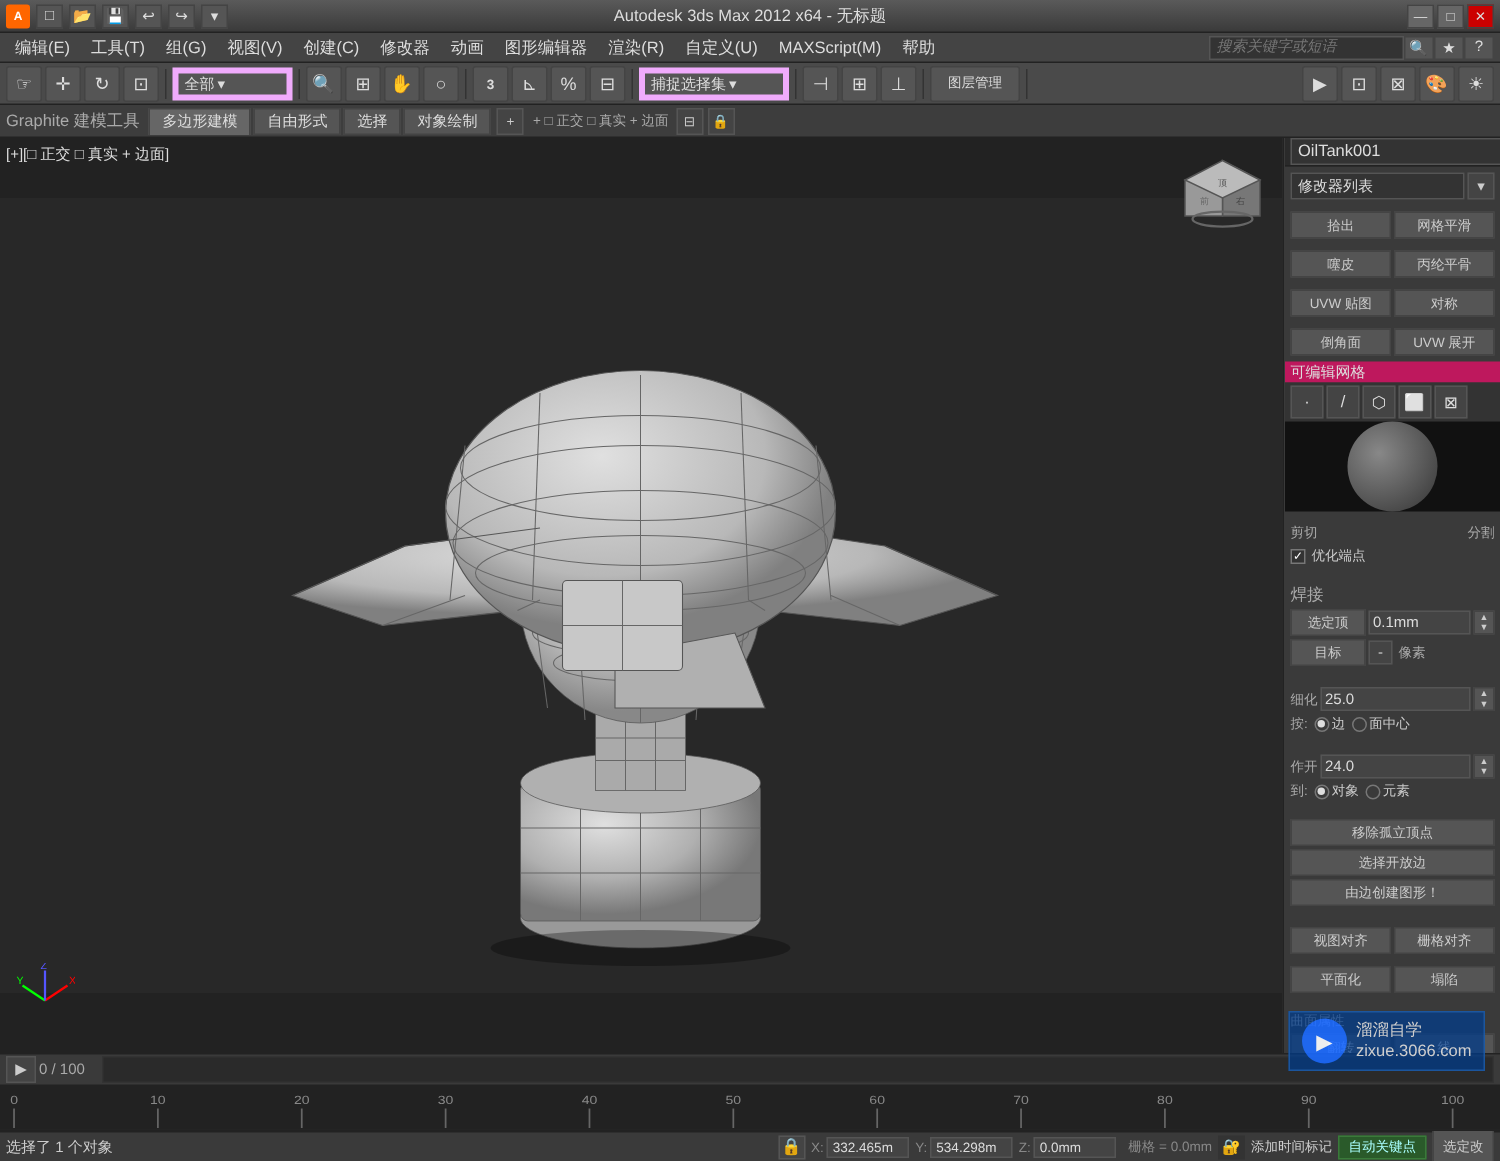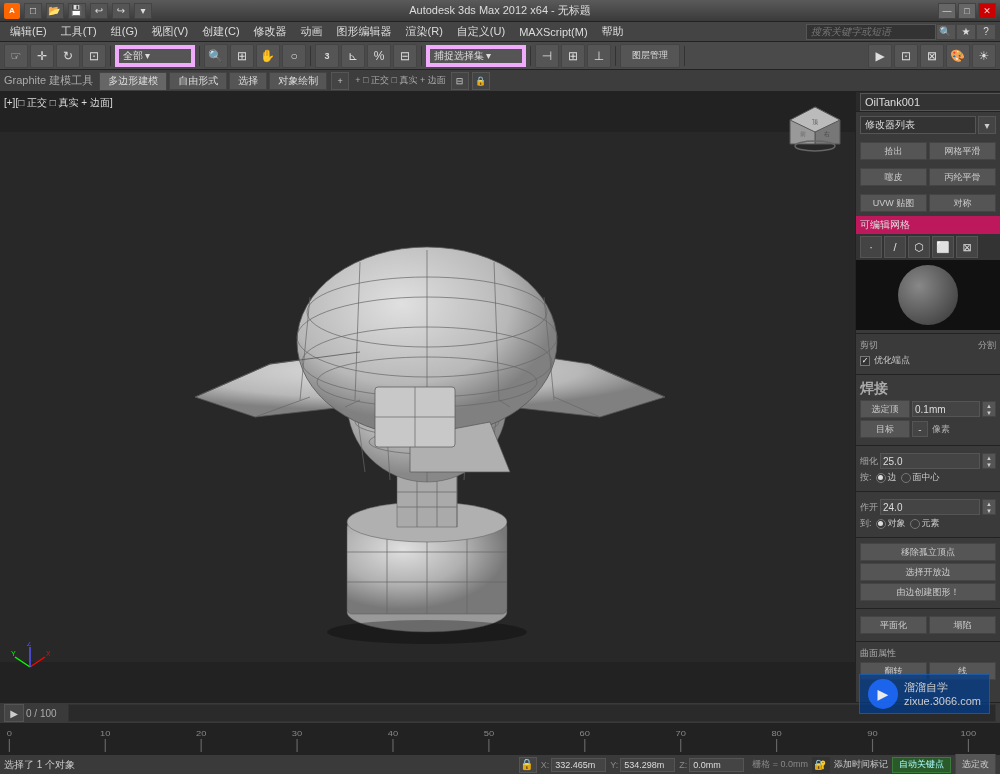--- a/index.html
+++ b/index.html
@@ -780,20 +780,24 @@
       <div class="panel-btn">网格平滑</div>
     </div>
     <div class="panel-btn-row panel-section">
       <div class="panel-btn">噻皮</div>
       <div class="panel-btn">丙纶平骨</div>
     </div>
     <div class="panel-btn-row panel-section">
       <div class="panel-btn">UVW 贴图</div>
       <div class="panel-btn">对称</div>
     </div>
+    <div class="panel-btn-row panel-section">
+      <div class="panel-btn">倒角面</div>
+      <div class="panel-btn">UVW 展开</div>
+    </div>
 
     <div class="panel-blue-header">
       <span>可编辑网格</span>
     </div>
 
     <div class="panel-icon-row">
       <div class="panel-icon-btn">·</div>
       <div class="panel-icon-btn">/</div>
       <div class="panel-icon-btn">⬡</div>
       <div class="panel-icon-btn">⬜</div>
@@ -813,21 +817,21 @@
       </div>
       <div class="checkbox-row">
         <div class="checkbox-box checked">✓</div>
         <span>优化端点</span>
       </div>
     </div>
 
     <div class="panel-divider"></div>
 
     <div class="panel-section">
-      <div style="font-size:14px;color:#aaa;margin-bottom:2px;font-weight:bold;">焊接</div>
+      <div style="font-size:11px;color:#aaa;margin-bottom:2px;">焊接</div>
       <div class="panel-dropdown-row">
         <div class="panel-btn" style="flex:none;width:50px;">选定顶</div>
         <input class="panel-input" value="0.1mm" style="width: 40px;">
         <div class="panel-spinner">
           <div class="spinner-up">▲</div>
           <div class="spinner-dn">▼</div>
         </div>
       </div>
       <div class="panel-dropdown-row">
         <div class="panel-btn" style="flex:none;width:50px;">目标</div>
@@ -887,20 +891,24 @@
     <div class="panel-divider"></div>
 
     <div class="panel-section">
       <div class="panel-btn" style="margin-bottom:2px;">移除孤立顶点</div>
       <div class="panel-btn" style="margin-bottom:2px;">选择开放边</div>
       <div class="panel-btn" style="margin-bottom:2px;">由边创建图形！</div>
     </div>
 
     <div class="panel-divider"></div>
 
+    <div class="panel-btn-row panel-section">
+      <div class="panel-btn">视图对齐</div>
+      <div class="panel-btn">栅格对齐</div>
+    </div>
     <div class="panel-btn-row panel-section">
       <div class="panel-btn">平面化</div>
       <div class="panel-btn">塌陷</div>
     </div>
 
     <div class="panel-divider"></div>
 
     <div class="panel-section">
       <div style="font-size:9px;color:#aaa;margin-bottom:2px;">曲面属性</div>
       <div class="panel-btn-row">

